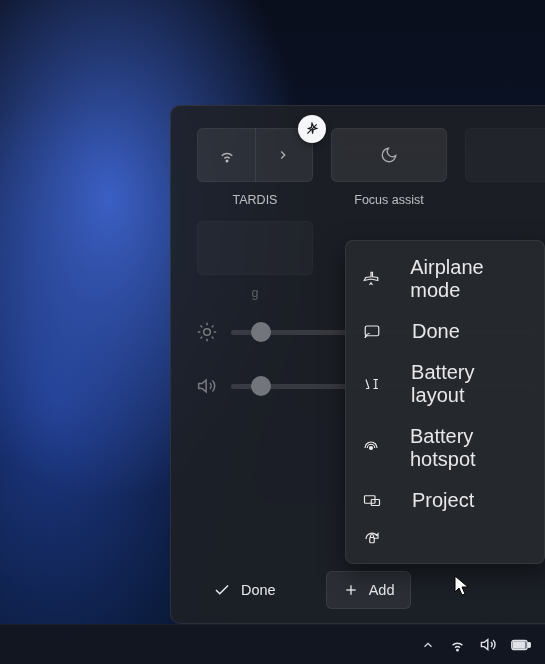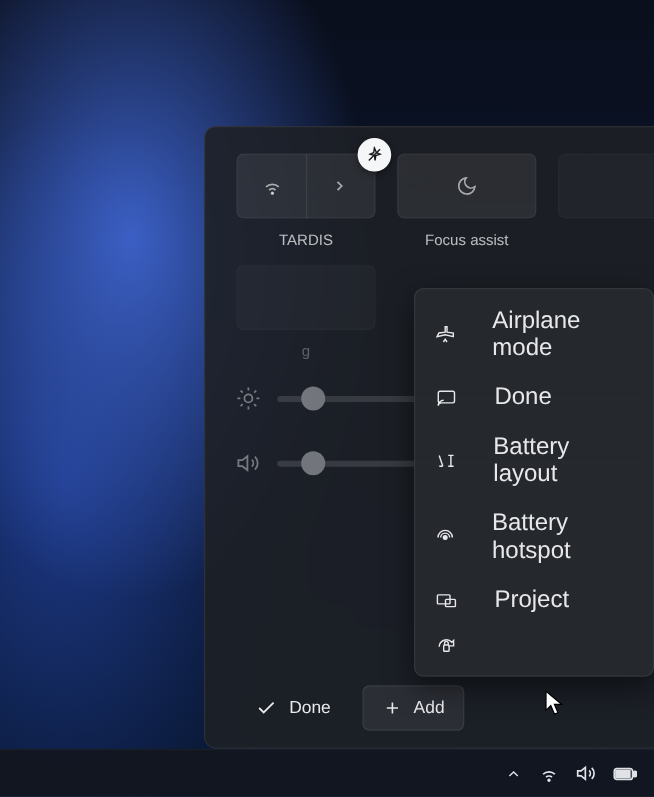--- a/index.html
+++ b/index.html
@@ -104,21 +104,21 @@
     gap: 10px;
     padding-top: 10px;
   }
   .footer-btn {
     display:flex; align-items:center; gap:10px;
     padding: 10px 16px;
     border-radius:6px;
     font-size:14.5px;
     color: #eaeaec;
   }
-  .footer-btn.add { background: rgba(255,255,255,0.07); border:1px solid rgba(255,255,255,0.08);}
+  .footer-btn.add { background: rgba(255,255,255,0.07); border:1px solid rgba(255,255,255,0.08);margin-left:24px;}
   .dropdown {
     position:absolute;
     left: 345px;
     top: 240px;
     width: 200px;
     background: rgba(38,40,44,0.97);
     border: 1px solid rgba(255,255,255,0.07);
     border-radius: 8px;
     padding: 6px 0;
     box-shadow: 0 8px 24px rgba(0,0,0,0.5);

